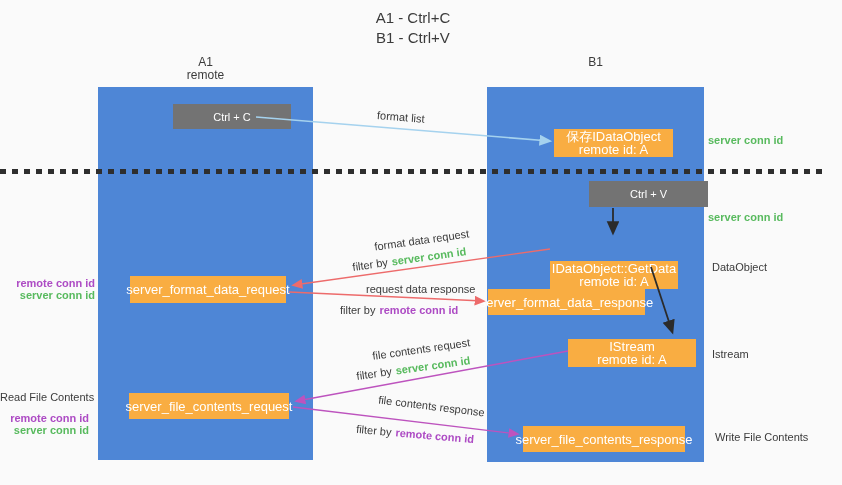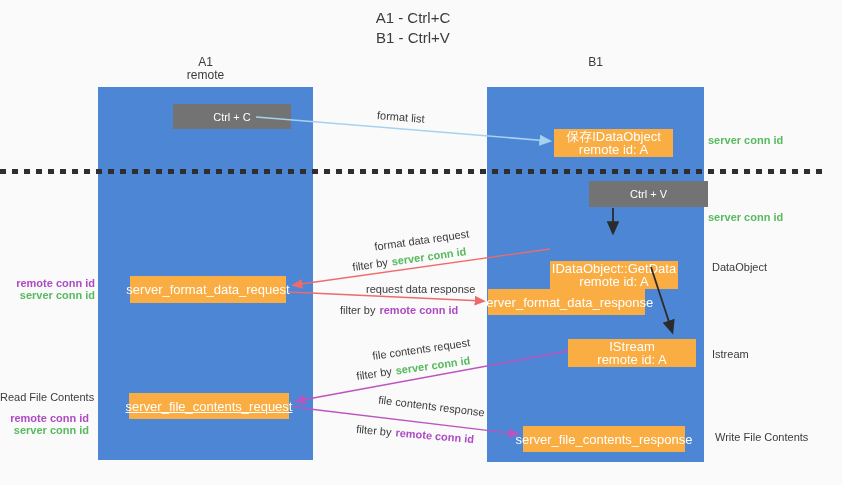--- a/index.html
+++ b/index.html
@@ -21,21 +21,21 @@
        justify-content:center;color:#fff;text-align:center;box-sizing:border-box;white-space:nowrap;}
   .green{background:#737373;font-size:11px;margin-left:36px;}
   .orange{background:#f9ad42;font-size:13px;line-height:13px;}
   #boxCtrlC{left:137px;top:104px;width:118px;height:25px;}
   #boxSave{left:554px;top:129px;width:119px;height:28px;}
   #boxCtrlV{left:553px;top:181px;width:119px;height:26px;}
   #boxGetData{left:550px;top:237px;width:128px;height:28px;margin-top:24px;}
   #boxFmtReq{left:130px;top:276px;width:156px;height:27px;}
   #boxFmtResp{left:488px;top:289px;width:157px;height:26px;}
   #boxIStream{left:568px;top:339px;width:128px;height:28px;}
-  #boxFileReq{left:129px;top:393px;width:160px;height:26px;text-decoration:underline;}
+  #boxFileReq{left:129px;top:393px;width:160px;height:26px;}
   #boxFileResp{left:523px;top:426px;width:162px;height:26px;}
   svg.arrows{position:absolute;left:0;top:0;}
   .albl{position:absolute;font-size:11px;color:#3b3b3b;white-space:nowrap;}
   #lblFormatList{left:377px;top:111px;transform:rotate(4.5deg);}
   #lblFmtReq{left:374px;top:234px;transform:rotate(-8deg);}
   #lblFmtReqFilter{left:352px;top:253px;transform:rotate(-8deg);}
   #lblFmtResp{left:366px;top:283px;}
   #lblFmtRespFilter{left:340px;top:304px;}
   #lblFileReq{left:372px;top:343px;transform:rotate(-8deg);}
   #lblFileReqFilter{left:356px;top:362px;transform:rotate(-8deg);}

